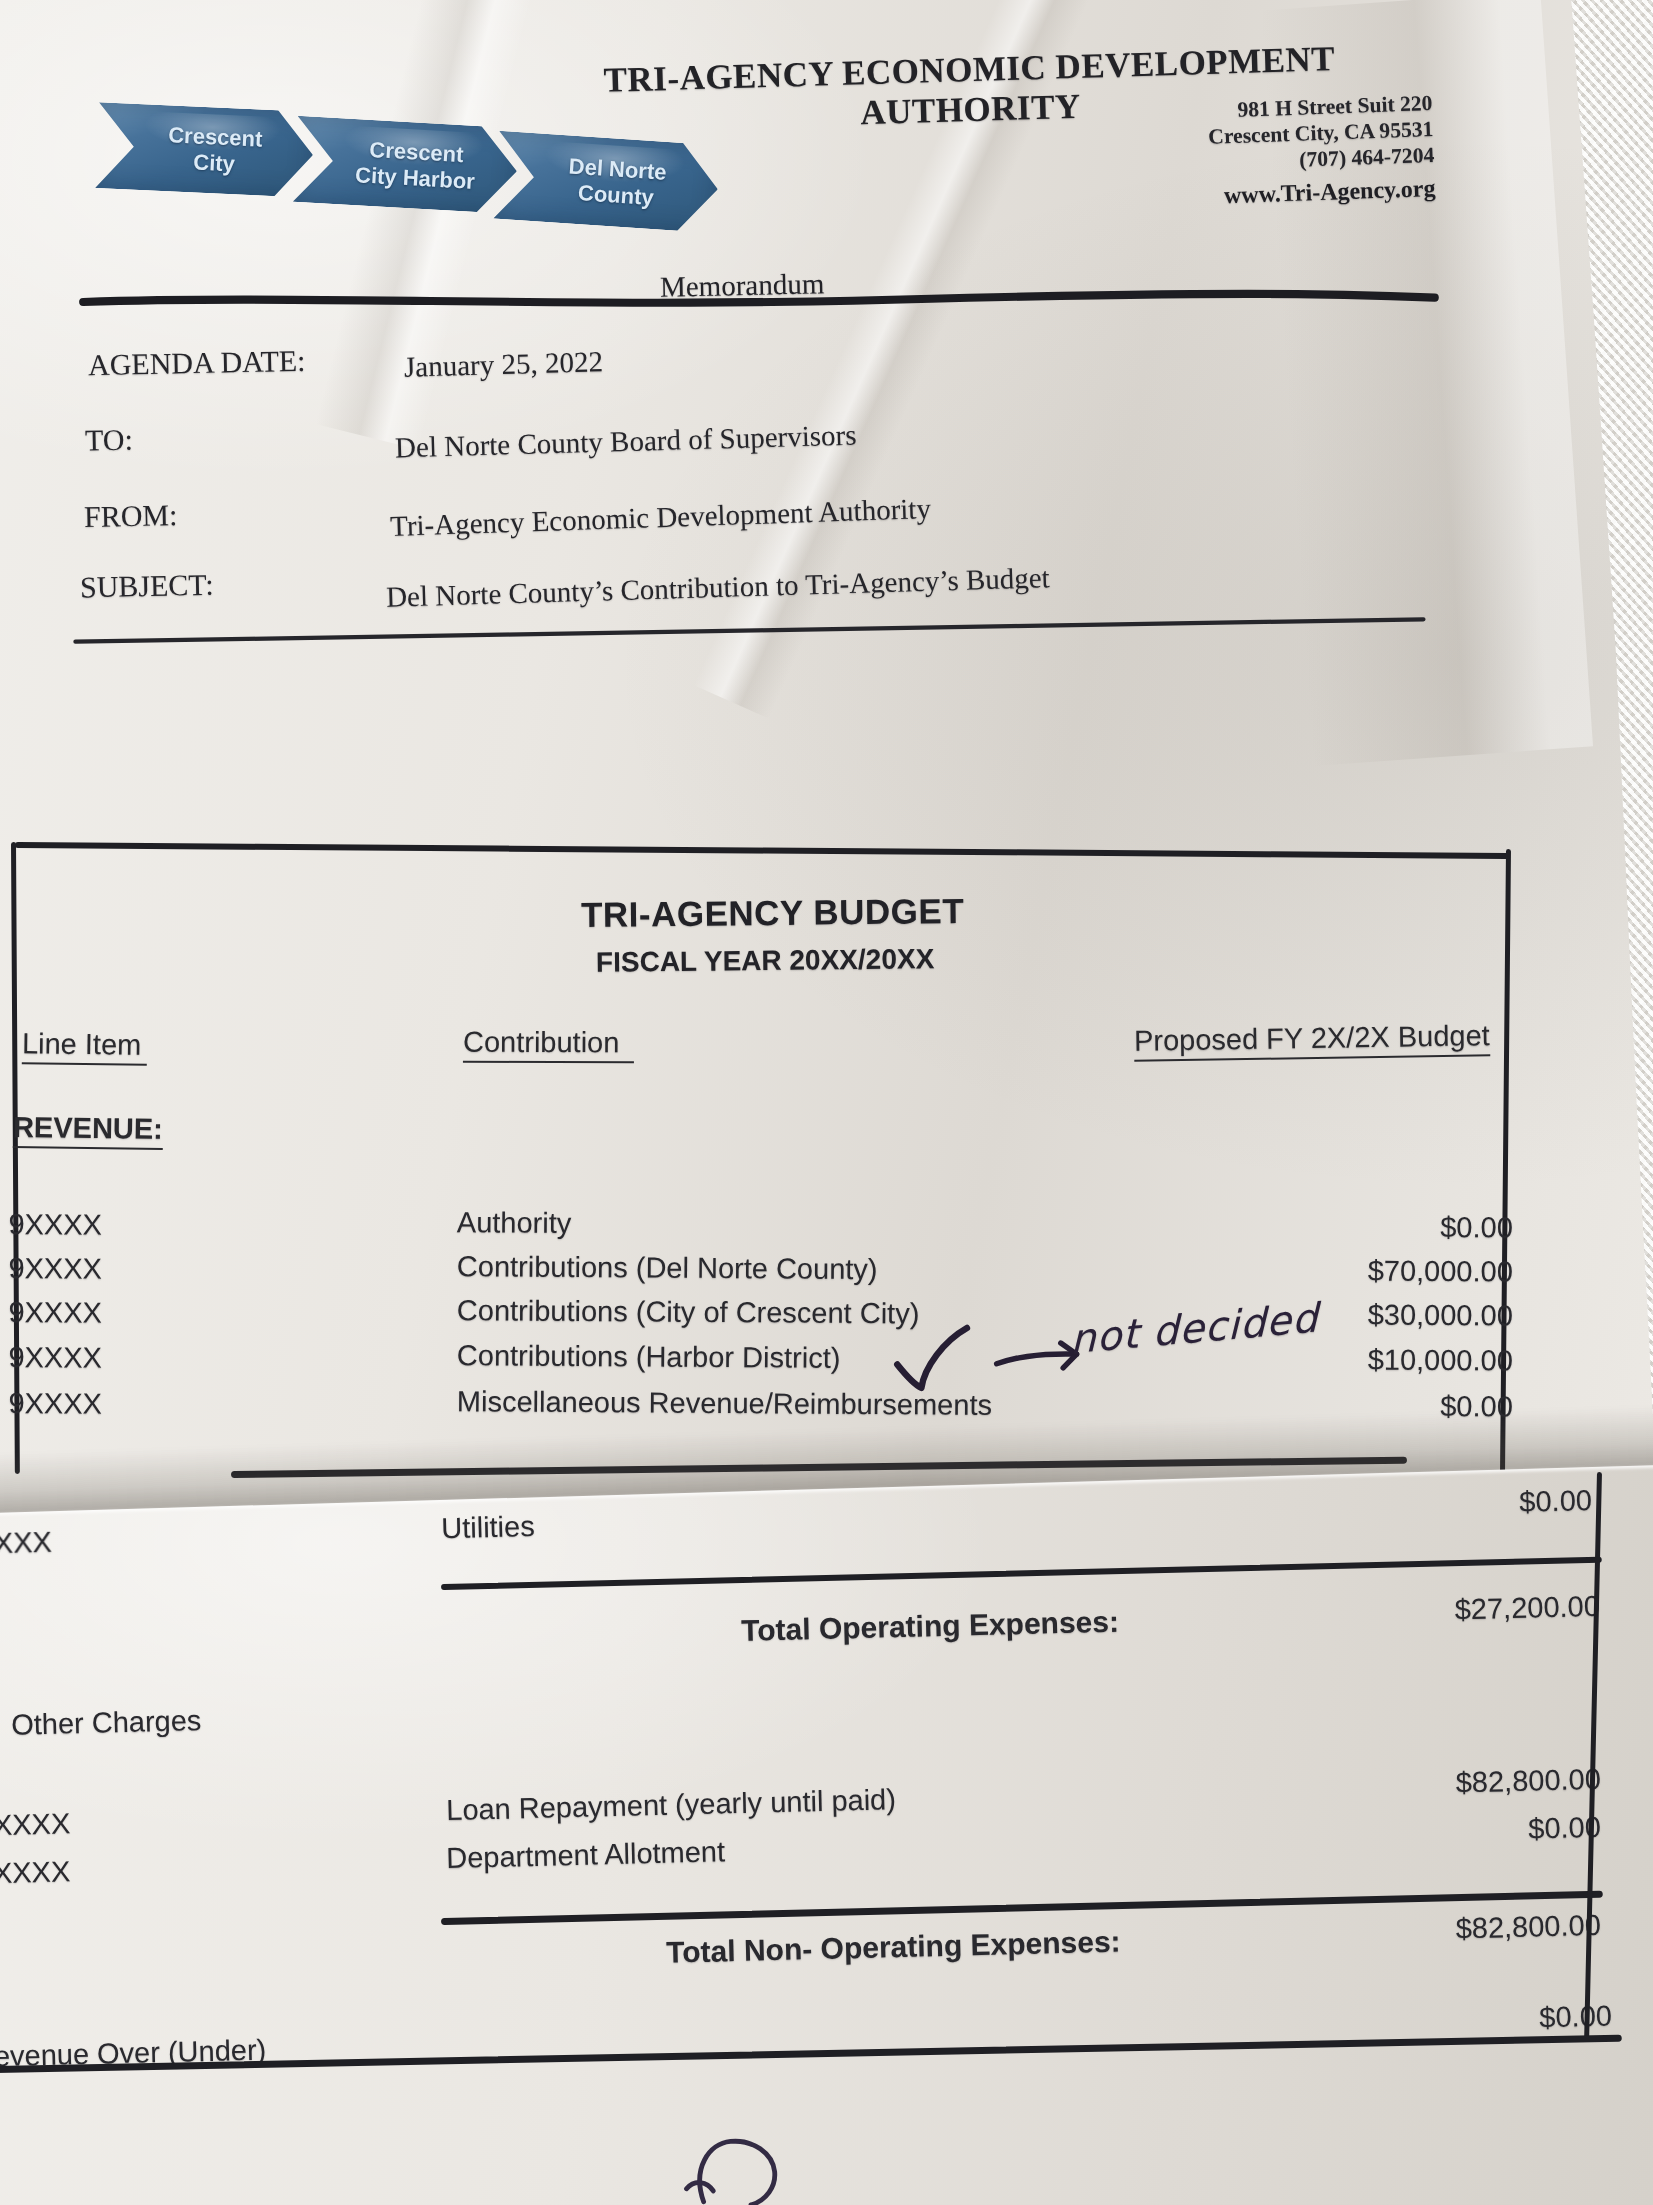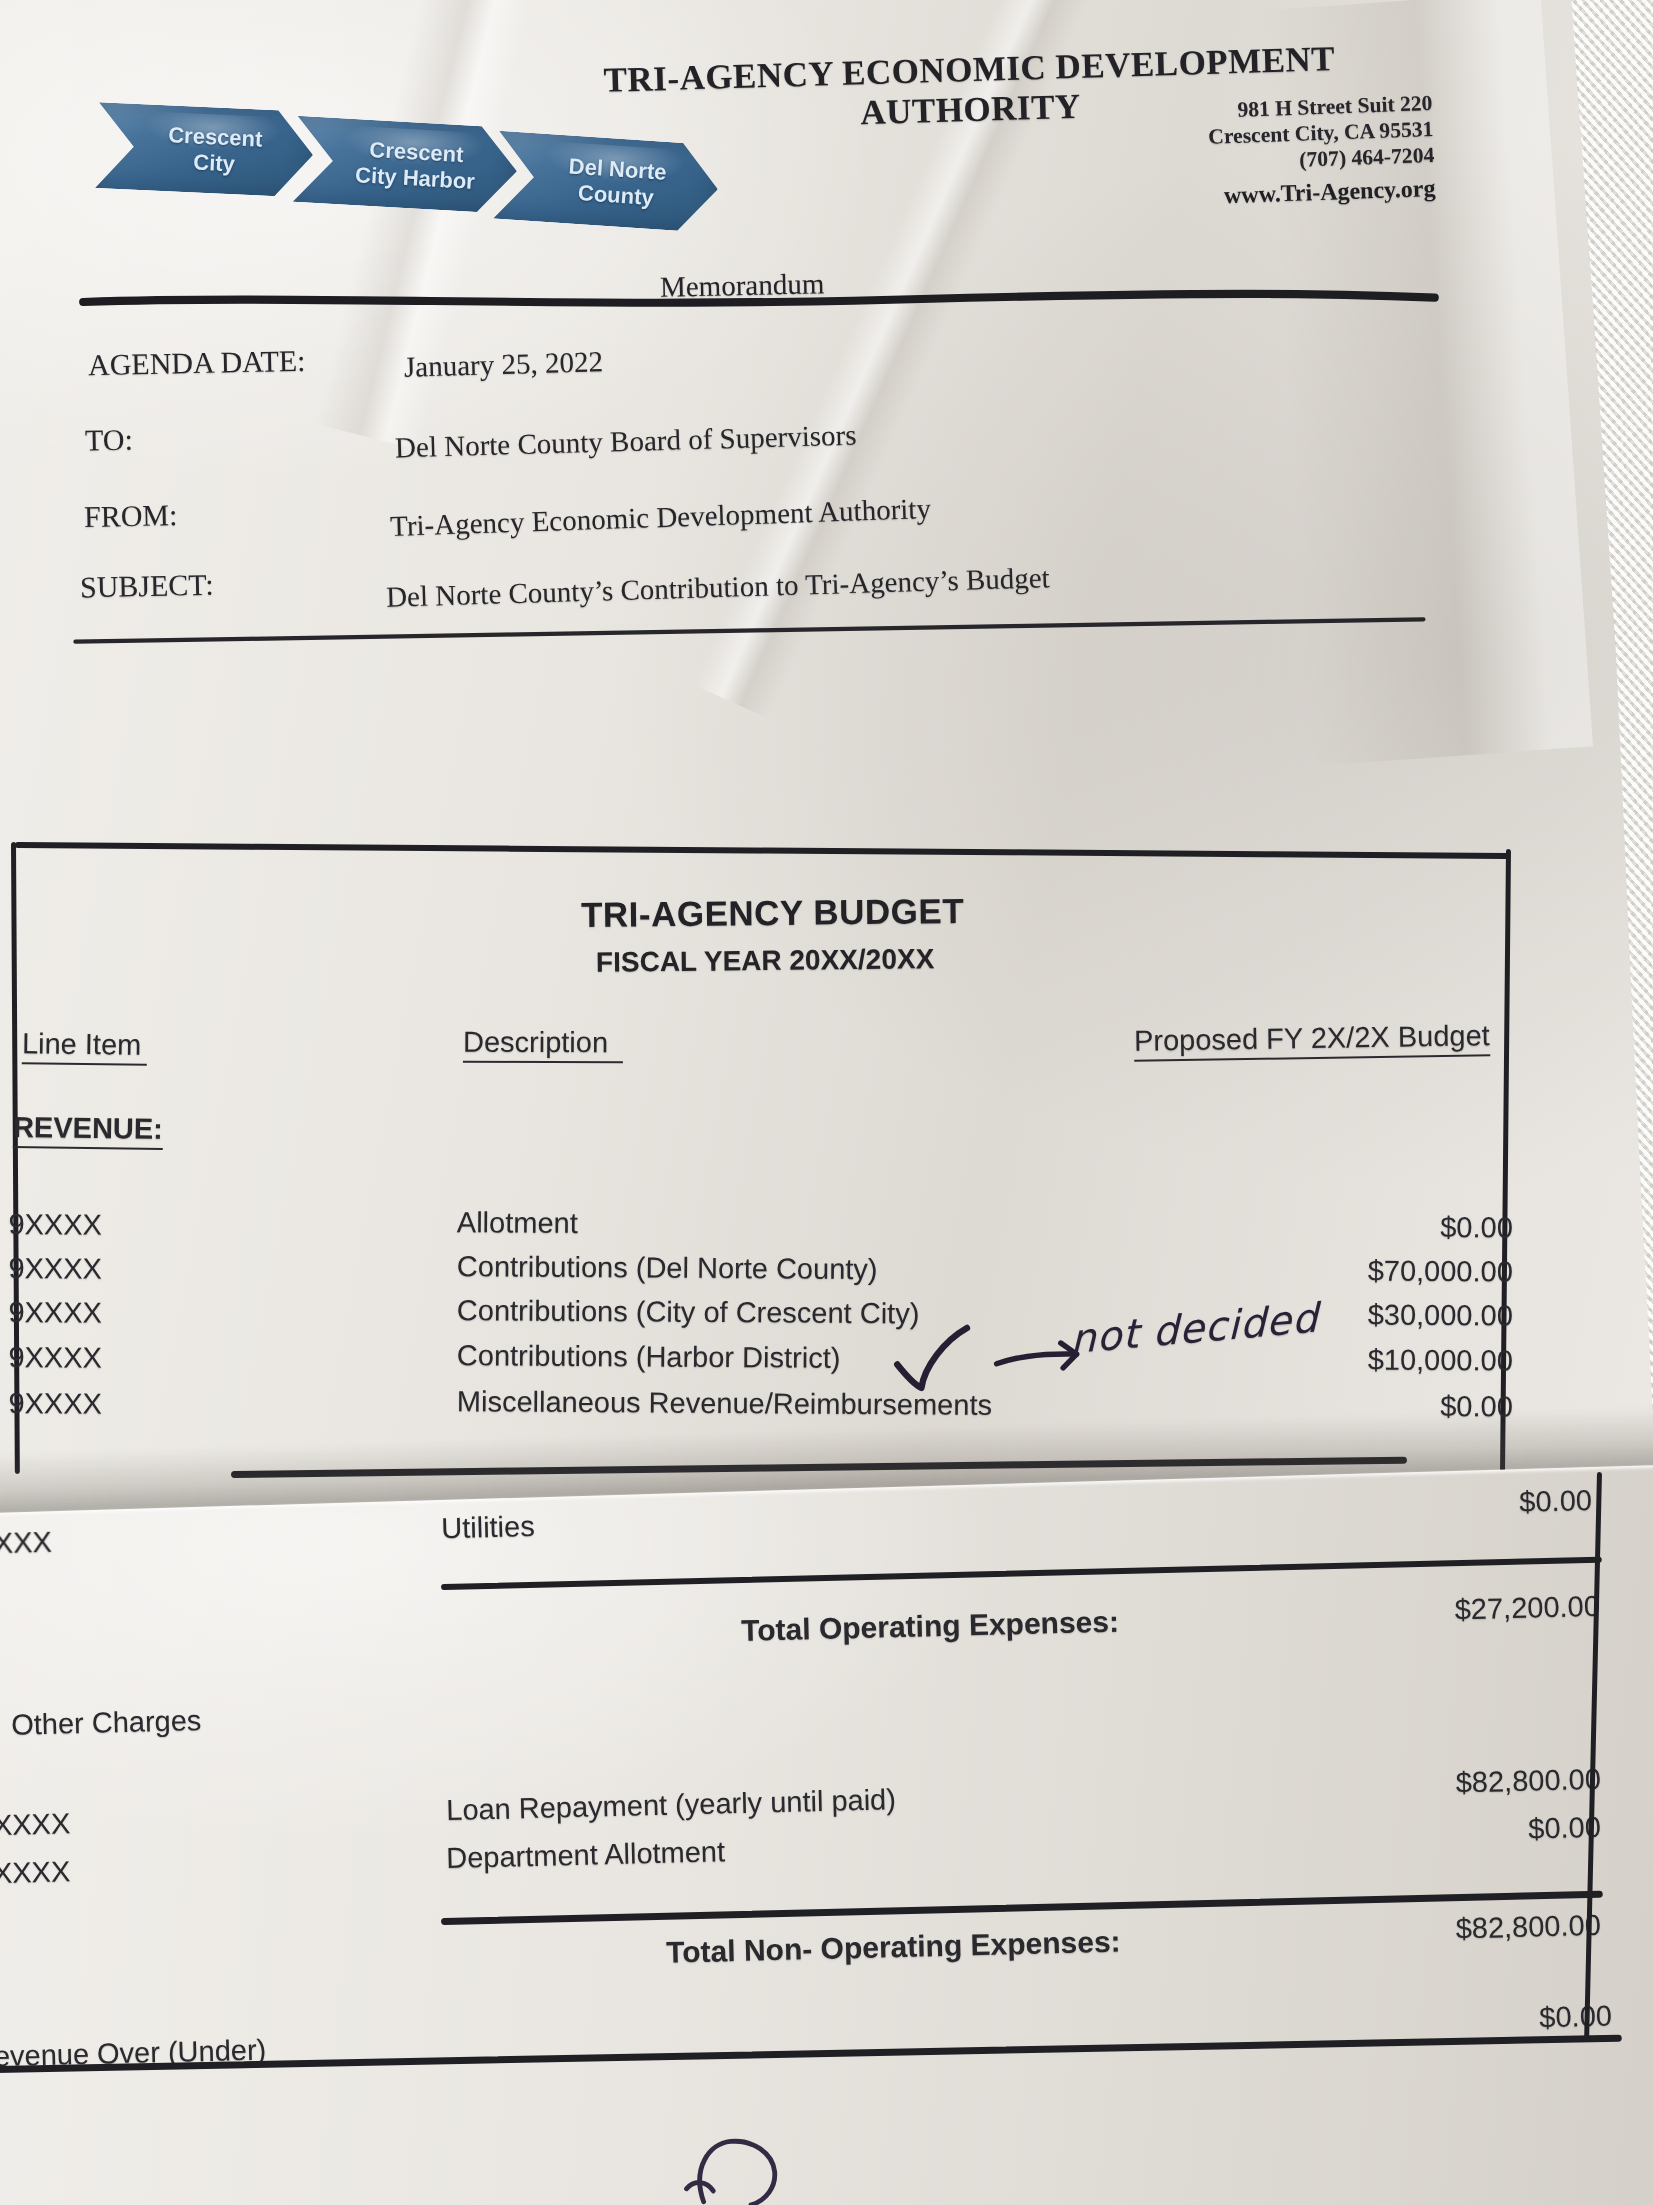--- a/index.html
+++ b/index.html
@@ -127,28 +127,28 @@
 
   <div class="abs rule" style="left:15px;top:842px;width:1494px;height:6px;transform:rotate(0.42deg);transform-origin:0 0;"></div>
   <div class="abs rule" style="left:10.8px;top:842px;width:4.9px;height:632px;transform:rotate(-0.35deg);transform-origin:50% 0;"></div>
   <div class="abs rule" style="left:1506px;top:849px;width:5.4px;height:624px;transform:rotate(0.55deg);transform-origin:50% 0;"></div>
   <div class="abs rule" style="left:231px;top:1471px;width:1176px;height:7px;transform:rotate(-0.7deg);transform-origin:0 0;"></div>
 
   <div class="abs sans b ph" style="left:581px;top:893px;font-size:35px;letter-spacing:0.5px;color:#222227;transform:rotate(-0.6deg);">TRI-AGENCY BUDGET</div>
   <div class="abs sans b ph" style="left:596px;top:945px;font-size:28px;color:#232328;transform:rotate(-0.6deg);">FISCAL YEAR 20XX/20XX</div>
 
   <div class="abs sans ph ul" style="left:21.6px;top:1028px;font-size:29px;padding-right:5.4px;transform:rotate(0.7deg);">Line Item</div>
-  <div class="abs sans ph ul" style="left:463px;top:1026px;font-size:29px;padding-right:15px;transform:rotate(0.2deg);">Description</div>
+  <div class="abs sans ph ul" style="left:463px;top:1026px;font-size:29px;padding-right:15px;transform:rotate(0.2deg);">Contribution</div>
   <div class="abs sans ph ul" style="left:1134px;top:1022px;font-size:29px;transform:rotate(-0.9deg);">Proposed FY 2X/2X Budget</div>
 
   <div class="abs sans b ph ul" style="left:13px;top:1112px;font-size:29px;transform:rotate(0.7deg);">REVENUE:</div>
 
   <div class="abs trow" style="top:1203px;transform:rotate(0.4deg);">
     <div class="cell ph" style="left:8.6px;top:5.4px;">9XXXX</div>
-    <div class="cell ph" style="left:457px;top:0;">Allotment</div>
+    <div class="cell ph" style="left:457px;top:0;">Authority</div>
     <div class="cell amt ph" style="left:1297px;width:216px;top:-2.2px;">$0.00</div>
   </div>
   <div class="abs trow" style="top:1247px;transform:rotate(0.4deg);">
     <div class="cell ph" style="left:8.6px;top:5.4px;">9XXXX</div>
     <div class="cell ph" style="left:457px;top:0;">Contributions (Del Norte County)</div>
     <div class="cell amt ph" style="left:1297px;width:216px;top:-2.2px;">$70,000.00</div>
   </div>
   <div class="abs trow" style="top:1291px;transform:rotate(0.4deg);">
     <div class="cell ph" style="left:8.6px;top:5.4px;">9XXXX</div>
     <div class="cell ph" style="left:457px;top:0;">Contributions (City of Crescent City)</div>

